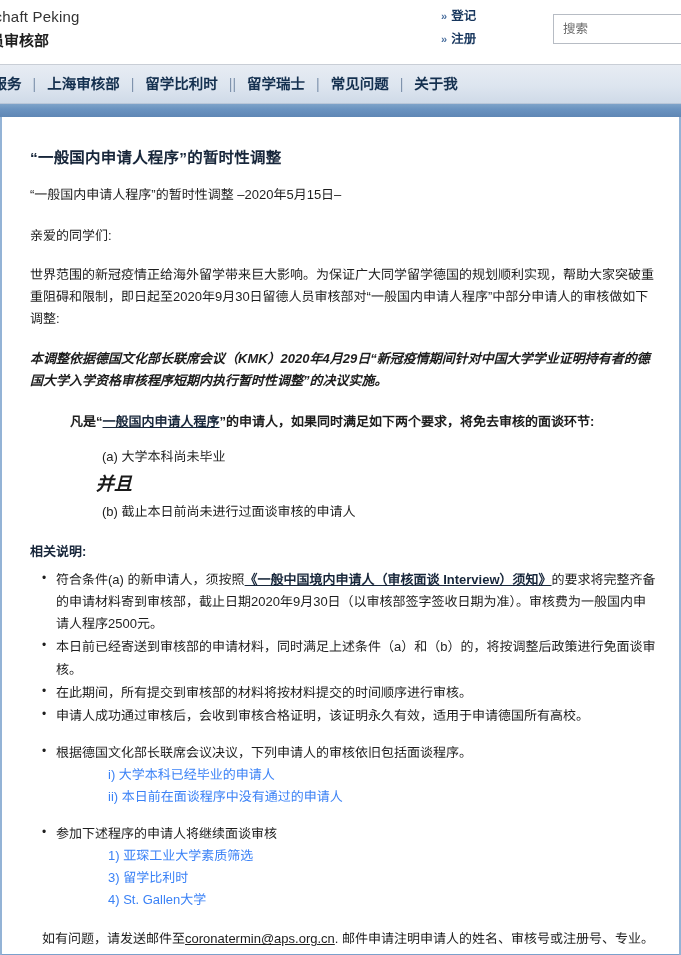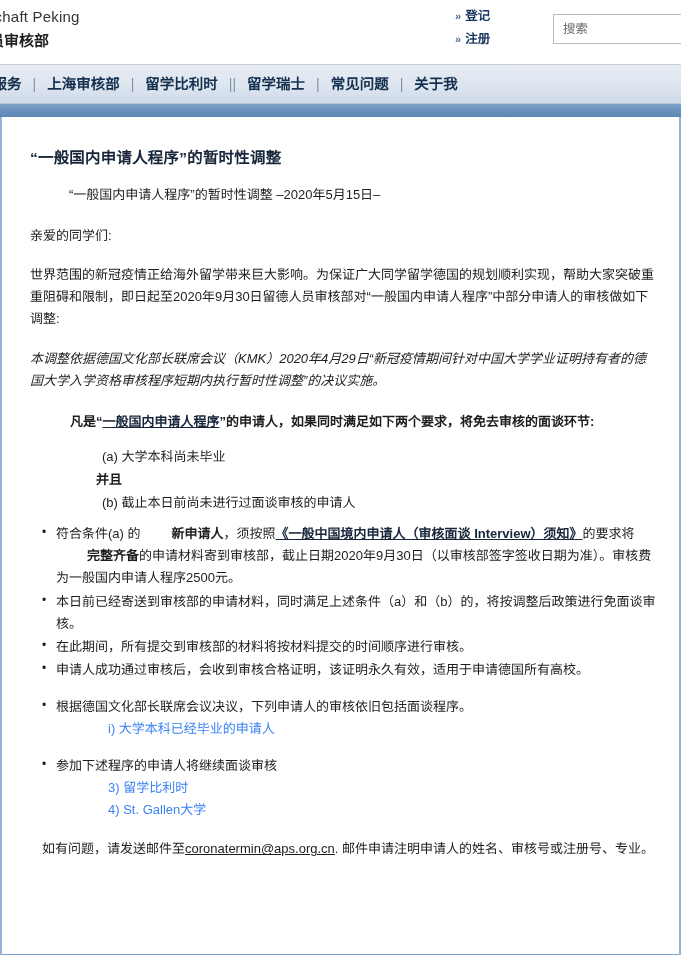--- a/index.html
+++ b/index.html
@@ -48,21 +48,21 @@
   .brand-line2 {
     font-size: 15px;
     color: #1f1f1f;
     white-space: nowrap;
     font-weight: 600;
     margin-top: 2px;
   }
 
   .header-links {
     position: absolute;
-    left: 455px;
+    left: 441px;
     top: 10px;
     width: 80px;
   }
   .hlink {
     display: block;
     font-size: 12.5px;
     color: #17365d;
     font-weight: 700;
     text-decoration: none;
     line-height: 1;
@@ -158,62 +158,63 @@
     margin: 12px 0 0 0;
     letter-spacing: .2px;
   }
 
   p, .p {
     font-size: 13px;
     line-height: 1.72;
     color: #1d1d1d;
     margin: 16px 0 0 0;
   }
-  .p-subtitle { margin-top: 17px; margin-left: 39px; }
+  .p-subtitle { margin-top: 17px; }
   .p-greeting { margin-top: 19px; }
   .p-italic {
     font-style: italic;
-    font-weight: 400;
+    font-weight: 700;
     margin-top: 17px;
   }
   .p-indent {
     margin-top: 18px;
     padding-left: 40px;
   }
   .p-indent-body {
     font-weight: 600;
   }
 
   a.inline-link {
     color: #17263a;
     text-decoration: underline;
     font-weight: 700;
   }
   a.mail-link {
     color: #1d1d1d;
     text-decoration: underline;
     font-weight: 400;
   }
-  .b { font-weight: 700; padding-left: 31px; }
+  .b { font-weight: 400; }
 
   .ab-list {
     margin: 12px 0 0 0;
     padding-left: 40px;
   }
   .ab-item {
     font-size: 13px;
     line-height: 1.78;
     color: #1d1d1d;
     margin-left: 32px;
   }
   .ab-and {
-    font-size: 13px;
+    font-size: 18px;
     font-weight: 700;
     padding-left: 26px;
     line-height: 1.78;
+    font-style: italic;
   }
 
   .section-head {
     font-size: 13px;
     font-weight: 700;
     color: #17263a;
     margin-top: 18px;
   }
 
   ul.bullets {
@@ -307,37 +308,40 @@
     <p class="p-italic">本调整依据德国文化部长联席会议（KMK）2020年4月29日“新冠疫情期间针对中国大学学业证明持有者的德国大学入学资格审核程序短期内执行暂时性调整”的决议实施。</p>
 
     <p class="p-indent p-indent-body"><span>凡是“</span><a class="inline-link" href="#">一般国内申请人程序</a><span>”的申请人，如果同时满足如下两个要求，将免去审核的面谈环节:</span></p>
 
     <div class="ab-list">
       <div class="ab-item">(a) 大学本科尚未毕业</div>
       <div class="ab-and">并且</div>
       <div class="ab-item">(b) 截止本日前尚未进行过面谈审核的申请人</div>
     </div>
 
+    <div class="section-head">相关说明:</div>
 
     <ul class="bullets">
       <li><span>符合条件(a) 的</span><span class="b">新申请人</span><span>，须按照</span><a class="inline-link" href="#">《一般中国境内申请人（审核面谈 Interview）须知》</a><span>的要求将</span><span class="b">完整齐备</span><span>的申请材料寄到审核部，截止日期2020年9月30日（以审核部签字签收日期为准）。审核费为一般国内申请人程序2500元。</span></li>
       <li>本日前已经寄送到审核部的申请材料，同时满足上述条件（a）和（b）的，将按调整后政策进行免面谈审核。</li>
       <li>在此期间，所有提交到审核部的材料将按材料提交的时间顺序进行审核。</li>
       <li>申请人成功通过审核后，会收到审核合格证明，该证明永久有效，适用于申请德国所有高校。</li>
 
       <li class="spaced">
         <span>根据德国文化部长联席会议决议，下列申请人的审核依旧包括面谈程序。</span>
         <ul class="sublist">
           <li>i) 大学本科已经毕业的申请人</li>
+          <li>ii) 本日前在面谈程序中没有通过的申请人</li>
         </ul>
       </li>
 
       <li class="spaced">
         <span>参加下述程序的申请人将继续面谈审核</span>
         <ul class="sublist">
+          <li>1) 亚琛工业大学素质筛选</li>
           <li>3) 留学比利时</li>
           <li>4) St. Gallen大学</li>
         </ul>
       </li>
     </ul>
 
     <div class="closing-block">
       <p><span>如有问题，请发送邮件至</span><a class="mail-link" href="#">coronatermin@aps.org.cn</a><span>. 邮件申请注明申请人的姓名、审核号或注册号、专业。</span></p>
 
     </div>

